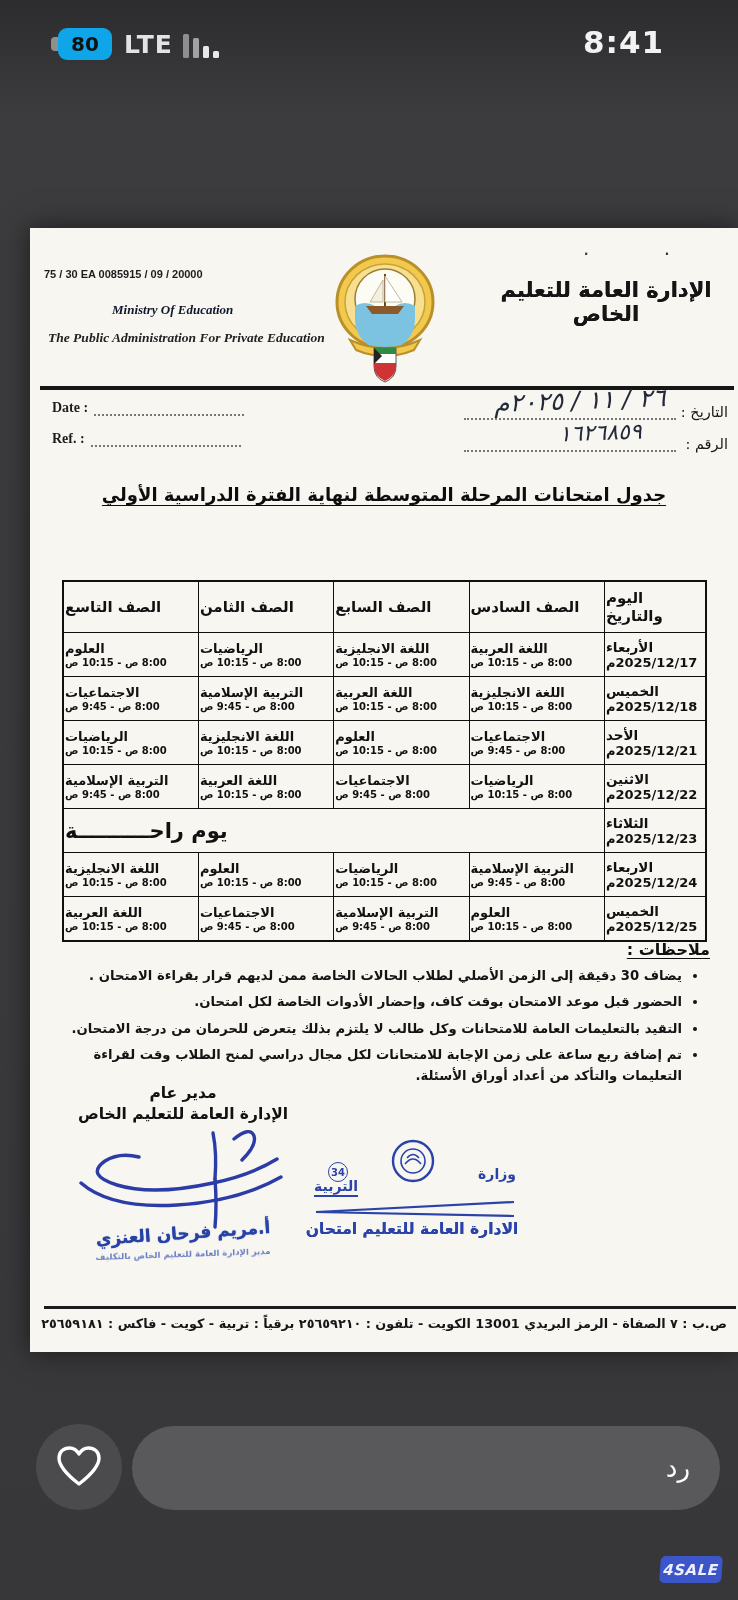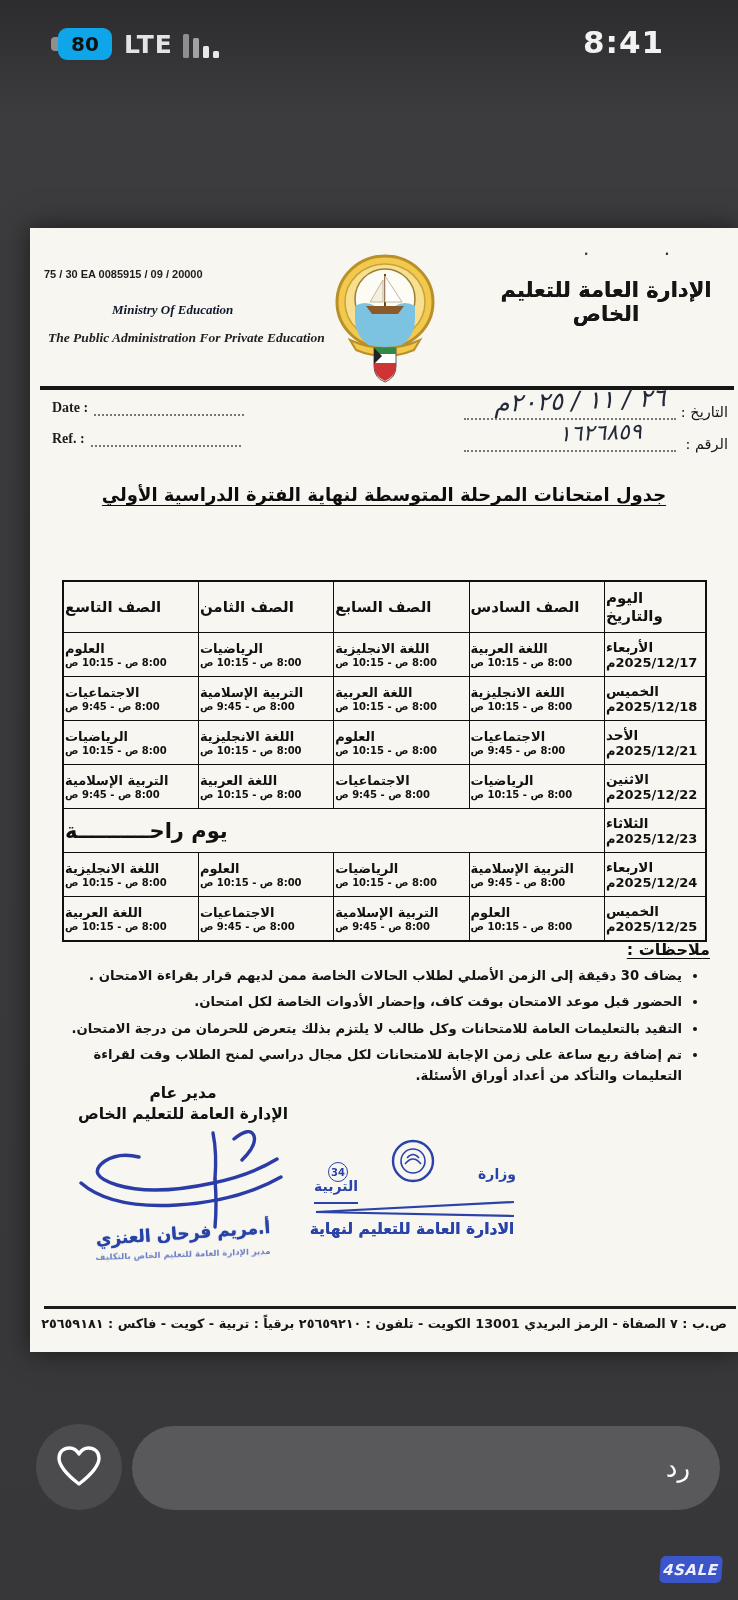--- a/index.html
+++ b/index.html
@@ -63,21 +63,21 @@
   
   .sigzone{position:absolute;left:0;top:856px;width:100%;height:220px;}
   .sig-left{position:absolute;left:28px;top:0;width:250px;text-align:center;direction:rtl;}
   .sig-left .r1{font-size:15.5px;font-weight:bold;}
   .sig-left .r2{font-size:15.5px;font-weight:bold;margin-top:3px;}
   .sig-scrawl{margin-top:2px;}
   .sig-name{color:#2742a5;font-size:17px;font-weight:bold;transform:rotate(-4deg);text-shadow:0 0 1px #2742a5;margin-top:-14px;}
   .sig-subrole{color:#3a55b5;font-size:8.5px;font-weight:bold;opacity:.75;transform:rotate(-2deg);margin-top:6px;filter:blur(.3px);}
   .stamp{position:absolute;left:276px;top:58px;width:210px;height:120px;color:#2a43a8;direction:rtl;}
   .stamp .w-right{position:absolute;right:0;top:24px;font-size:14px;font-weight:bold;}
-  .stamp .w-left{position:absolute;left:8px;top:36px;font-size:14px;font-weight:bold;border-bottom:2px solid #2a43a8;padding-bottom:8px;}
+  .stamp .w-left{position:absolute;left:8px;top:36px;font-size:14px;font-weight:bold;border-bottom:2px solid #2a43a8;padding-bottom:1px;}
   .stamp .num{position:absolute;left:22px;top:20px;width:18px;height:18px;border:1.5px solid #2a43a8;border-radius:50%;
     font-size:10px;font-weight:bold;display:flex;align-items:center;justify-content:center;}
   .stamp .seal{position:absolute;left:84px;top:-4px;}
   .stamp .banner{position:absolute;left:0;top:56px;}
   .stamp .bottomline{position:absolute;left:-14px;top:78px;width:240px;text-align:center;font-size:15.5px;font-weight:bold;text-shadow:0 0 .5px #2a43a8;}
   .sig-right{position:absolute;right:10px;top:52px;width:210px;direction:rtl;text-align:right;color:#17213a;}
   .sig-right .lab{font-size:11px;font-weight:bold;margin-right:28px;margin-bottom:16px;}
   .rcv-lines{position:absolute;right:28px;top:44px;}
   .rcv-lines div{font-size:9.5px;font-weight:bold;line-height:1.9;}
   .rcv-scrawl{position:absolute;right:118px;top:36px;}
@@ -342,21 +342,21 @@
       <div class="w-left">التربية</div>
       <div class="num">34</div>
       <svg class="seal" width="46" height="46" viewBox="0 0 46 46">
         <circle cx="23" cy="23" r="20" fill="none" stroke="#2a43a8" stroke-width="2.4"></circle>
         <circle cx="23" cy="23" r="12" fill="none" stroke="#2a43a8" stroke-width="1.6"></circle>
         <path d="M15 26 q8 -10 16 0 M17 20 q6 -7 12 0" fill="none" stroke="#2a43a8" stroke-width="1.6"></path>
       </svg>
       <svg class="banner" width="210" height="22" viewBox="0 0 210 22">
         <path d="M208 4 L10 14 L208 18" fill="none" stroke="#2a43a8" stroke-width="2.2"></path>
       </svg>
-      <div class="bottomline">الادارة العامة للتعليم لنهاية</div>
+      <div class="bottomline">الادارة العامة للتعليم امتحان</div>
     </div>
 
   </div>
 
   <div class="rule2"></div>
   <div class="footer-ar">ص.ب : ٧ الصفاة - الرمز البريدي 13001 الكويت - تلفون : ٢٥٦٥٩٢١٠ برقياً : تربية - كويت - فاكس : ٢٥٦٥٩١٨١</div>
 </div>
 
 <div class="heart-btn">
   <svg width="46" height="42" viewBox="0 0 46 42">

